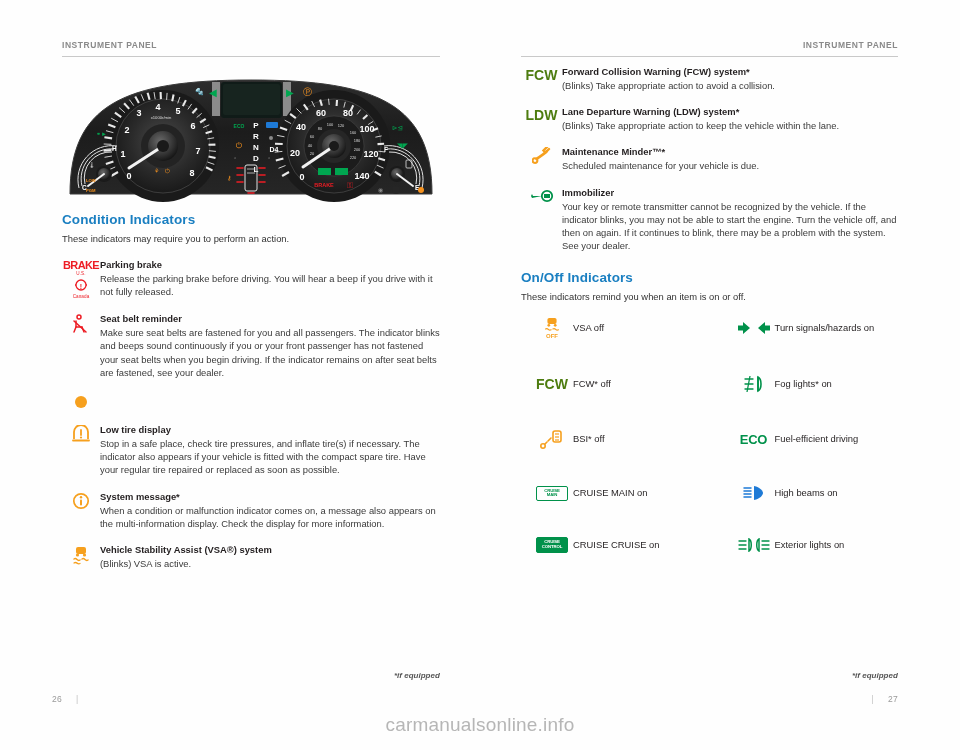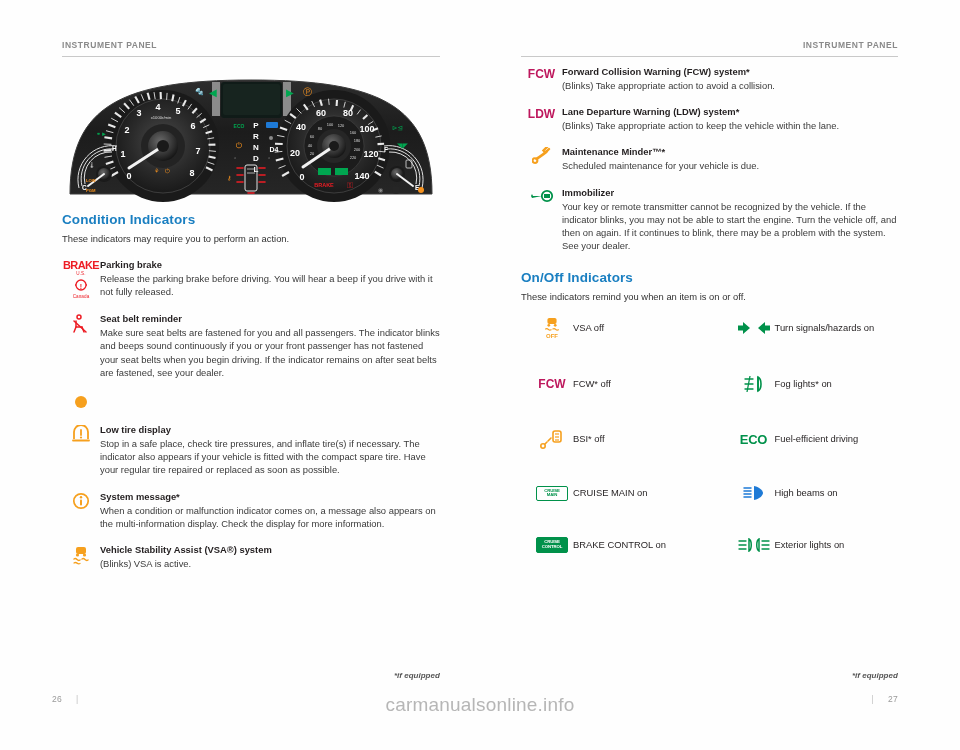--- a/index.html
+++ b/index.html
@@ -128,22 +128,22 @@
     display: flex;
     justify-content: center;
     align-items: center;
   }
   .onoff-label {
     font-size: 9.4px;
     color: #231f20;
     line-height: 12px;
   }
   .fcw-ldw {
-    font-size: 12px;
-    color: #be185d;
+    font-size: 14px;
+    color: #4d7c0f;
     font-family: "Liberation Sans", sans-serif;
     font-weight: bold;
   }
   .eco-icon {
     font-size: 13px;
     color: #00914a;
     font-weight: bold;
     letter-spacing: -0.2px;
   }
   .brake-icon-box {
@@ -201,21 +201,21 @@
   }
   .folio-left  { left: 52px; }
   .folio-left .sep { margin-left: 14px; color: #c2c2c2; }
   .folio-right { right: 62px; }
   .folio-right .sep { margin-right: 14px; color: #c2c2c2; }
 
   .watermark {
     position: absolute;
     left: 0;
     right: 0;
-    top: 694px;
+    top: 714px;
     text-align: center;
     font-size: 19px;
     color: #b6b6b6;
     letter-spacing: 0.2px;
     font-family: "Liberation Sans", sans-serif;
   }
 </style>
 </head>
 <body>
 
@@ -720,21 +720,21 @@
         <span class="onoff-label">High beams on</span>
       </div>
 
       <div class="onoff-item">
         <div class="onoff-icon">
           <div class="cruise-chip filled">
             <div>CRUISE</div>
             <div>CONTROL</div>
           </div>
         </div>
-        <span class="onoff-label">BRAKE CONTROL on</span>
+        <span class="onoff-label">CRUISE CRUISE on</span>
       </div>
 
       <div class="onoff-item">
         <div class="onoff-icon">
           <svg width="32" height="14" viewBox="0 0 32 14">
             <path d="M11,1 C14,2.5 14,11.5 11,13 L11,1 Z" fill="none" stroke="#00914a" stroke-width="1.5"></path>
             <g stroke="#00914a" stroke-width="1.3" stroke-linecap="round">
               <line x1="8" y1="3" x2="1" y2="3"></line>
               <line x1="8" y1="7" x2="1" y2="7"></line>
               <line x1="8" y1="11" x2="1" y2="11"></line>

